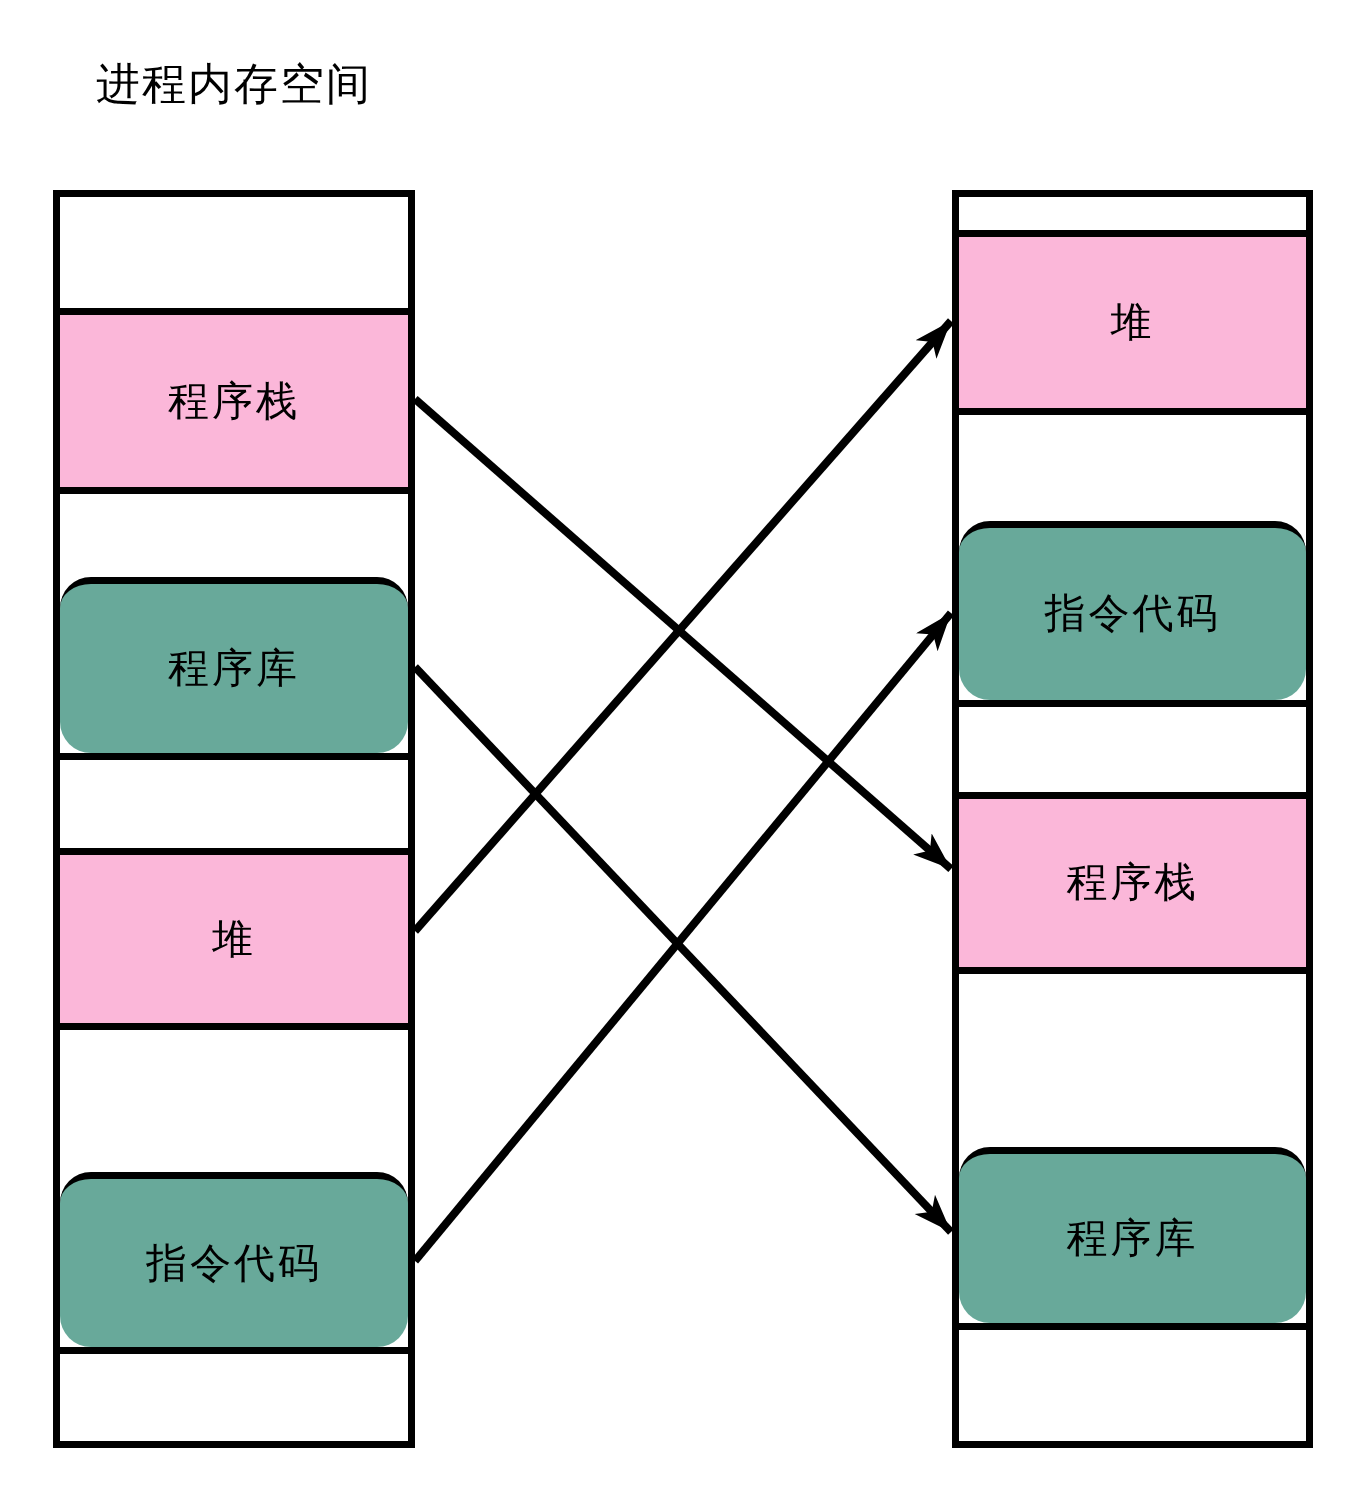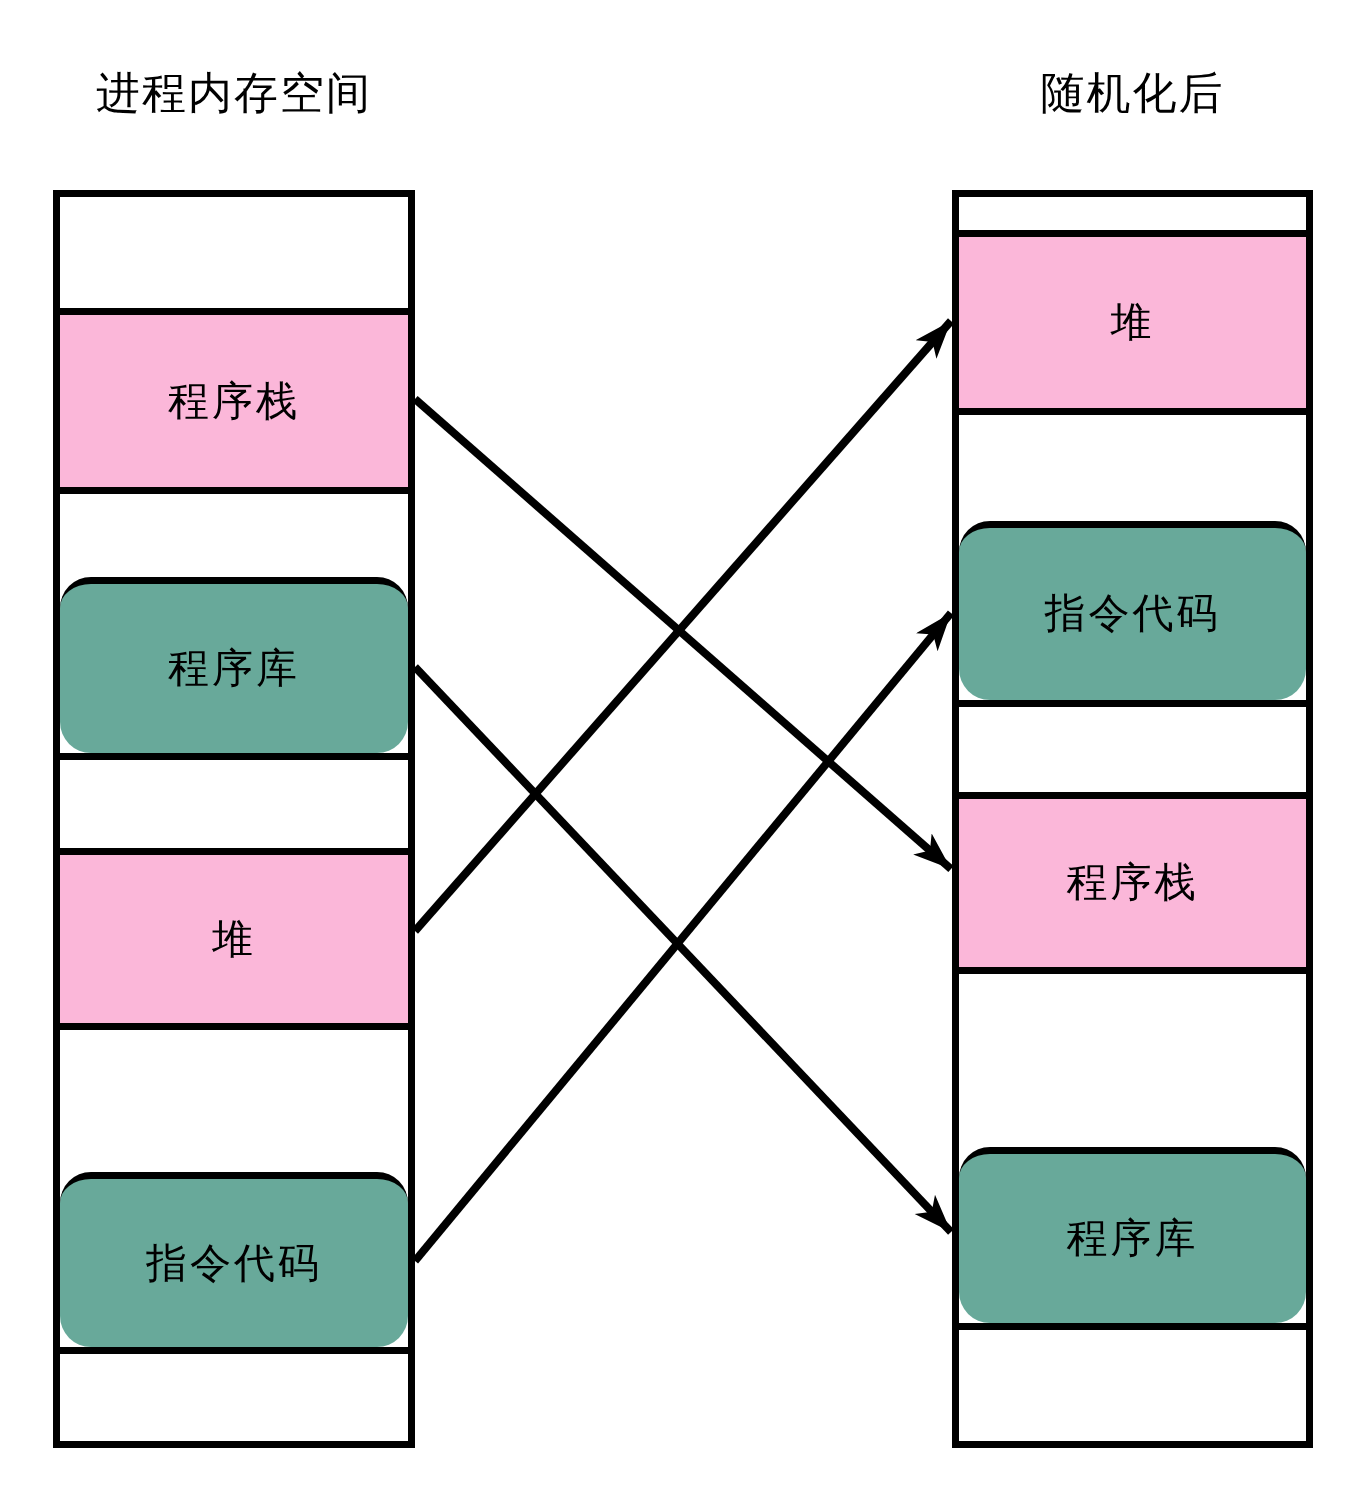--- a/index.html
+++ b/index.html
@@ -23,21 +23,20 @@
   }
   .col-title {
     position: absolute;
     top: 58px;
     font-size: 44px;
     line-height: 52px;
     color: var(--ink);
     text-align: center;
     letter-spacing: 2px;
     white-space: nowrap;
-    margin-top: 9px;
   }
   #left-title  { left: 53px;  width: 362px; }
   #right-title { left: 952px; width: 361px; }
   .mem-col {
     position: absolute;
     top: 190px;
     height: 1258px;
     box-sizing: border-box;
     border: 7px solid var(--ink);
     background: var(--bg);
@@ -72,21 +71,20 @@
     stroke-width: 8;
   }
 </style>
 </head>
 <body>
 
 <div class="canvas">
 
   <div class="col-title" id="left-title">进程内存空间</div>
 
-  <div class="col-title" id="right-title">随机化后</div>
 
   <div class="mem-col" id="left-col">
     <div class="seg empty" style="flex:118 0 0"></div>
     <div class="seg pink" style="flex:182 0 0">
       <span>程序栈</span>
     </div>
     <div class="seg empty" style="flex:88 0 0"></div>
     <div class="seg teal" style="flex:179 0 0">
       <span>程序库</span>
     </div>

